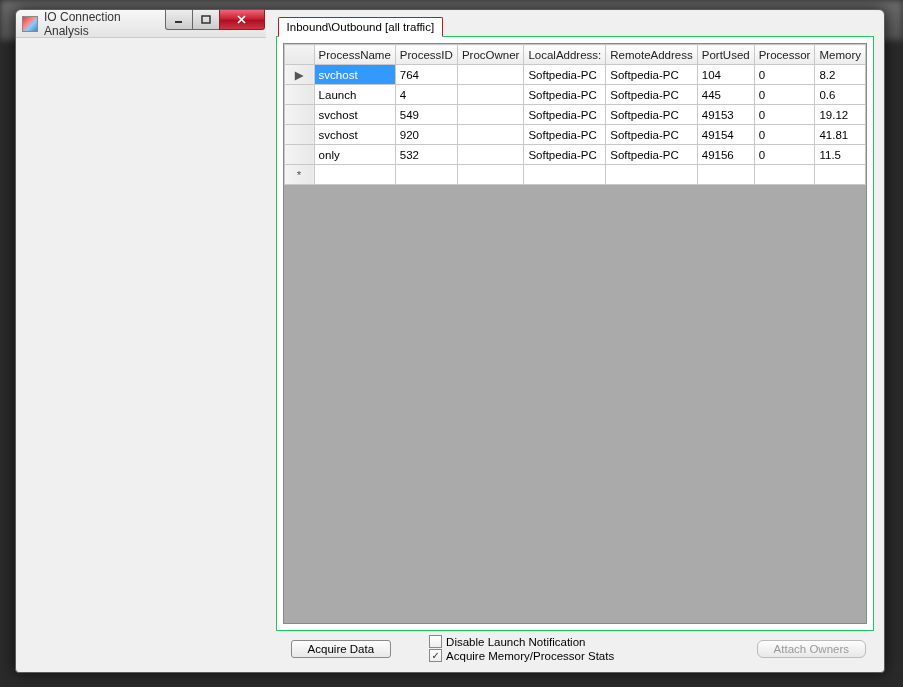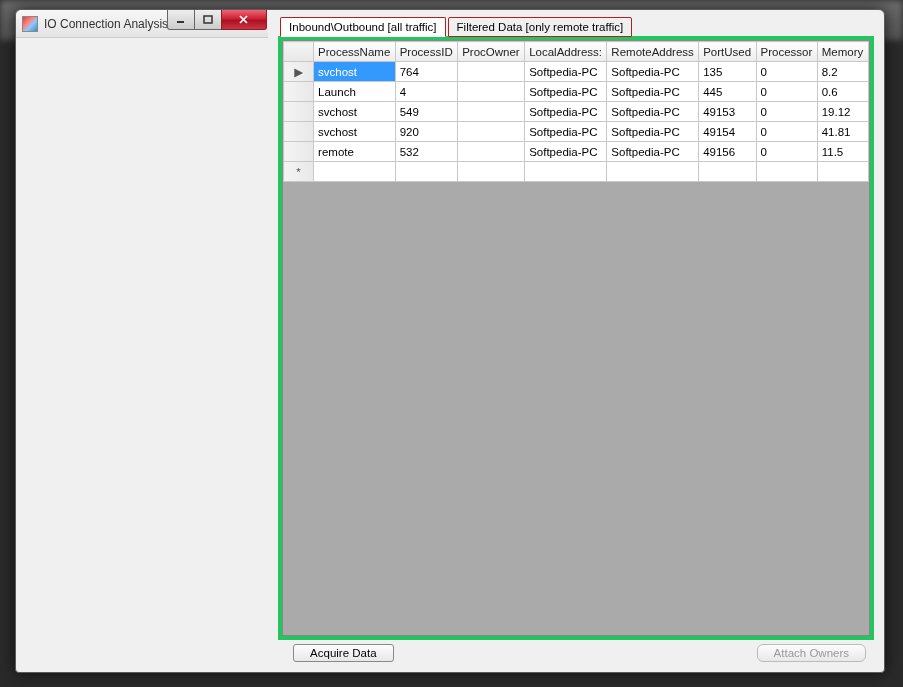--- a/index.html
+++ b/index.html
@@ -57,22 +57,22 @@
       padding: 3px 8px;
       border: 1px solid #b91c1c;
       background: #f0f0f0;
       margin-right: 2px;
       position: relative; top: 1px;
       border-top-left-radius: 2px; border-top-right-radius: 2px;
     }
     .tab.active { background: #fff; border-bottom: 1px solid #fff; z-index: 2; }
     .tabcontent {
       flex: 1; background: #fff;
-      border: 4px solid #22c55e;
-      padding: 0;
+      border: 1px solid #22c55e;
+      padding: 6px;
       display: flex; flex-direction: column; align-items: center;
     }
     .gridwrap {
       flex: 1; background: #aaa;
       border: 1px solid #888;
       overflow: hidden;
     }
     table { border-collapse: collapse; background: #fff; font-size: 11.5px; width: 100%; }
     th, td {
       border: 1px solid #c8c8c8;
@@ -153,21 +153,20 @@
             <line x1="1" y1="1" x2="8" y2="8" stroke="#fff" stroke-width="1.7"></line>
             <line x1="8" y1="1" x2="1" y2="8" stroke="#fff" stroke-width="1.7"></line>
           </svg>
       </div>
     </div>
   </div>
 
   <div class="client">
     <div class="tabstrip">
       <div class="tab active">Inbound\Outbound [all traffic]</div>
-      <div class="tab">Filtered Data [only remote traffic]</div>
     </div>
     <div class="tabcontent">
       <div class="gridwrap">
         <table id="gridtable">
           <thead>
               <tr id="gridhead">
                 <th class="cornercell"></th>
                 <th class="col-proc">ProcessName</th>
                 <th class="col-pid">ProcessID</th>
                 <th class="col-own">ProcOwner</th>
@@ -179,21 +178,21 @@
               </tr>
             </thead>
           <tbody id="gridbody">
               <tr>
                 <td class="rowhdr">▶</td>
                 <td class="col-proc selected">svchost</td>
                 <td class="col-pid">764</td>
                 <td class="col-own"></td>
                 <td class="col-lad">Softpedia-PC</td>
                 <td class="col-rad">Softpedia-PC</td>
-                <td class="col-port">135</td>
+                <td class="col-port">104</td>
                 <td class="col-cpu">0</td>
                 <td class="col-mem">8.2</td>
               </tr>
               <tr>
                 <td class="rowhdr"></td>
                 <td class="col-proc">Launch</td>
                 <td class="col-pid">4</td>
                 <td class="col-own"></td>
                 <td class="col-lad">Softpedia-PC</td>
                 <td class="col-rad">Softpedia-PC</td>
@@ -218,21 +217,21 @@
                 <td class="col-pid">920</td>
                 <td class="col-own"></td>
                 <td class="col-lad">Softpedia-PC</td>
                 <td class="col-rad">Softpedia-PC</td>
                 <td class="col-port">49154</td>
                 <td class="col-cpu">0</td>
                 <td class="col-mem">41.81</td>
               </tr>
               <tr>
                 <td class="rowhdr"></td>
-                <td class="col-proc">remote</td>
+                <td class="col-proc">only</td>
                 <td class="col-pid">532</td>
                 <td class="col-own"></td>
                 <td class="col-lad">Softpedia-PC</td>
                 <td class="col-rad">Softpedia-PC</td>
                 <td class="col-port">49156</td>
                 <td class="col-cpu">0</td>
                 <td class="col-mem">11.5</td>
               </tr>
               <tr>
                 <td class="rowhdr">*</td>
@@ -246,17 +245,27 @@
                 <td class="col-mem"></td>
               </tr>
             </tbody>
         </table>
         <div class="belowgrid"></div>
       </div>
     </div>
 
     <div class="bottombar">
       <div class="btn">Acquire Data</div>
+      <div class="checkgroup">
+        <label class="chk">
+          <span class="chkbox" id="chk1"></span>
+          <span>Disable Launch Notification</span>
+        </label>
+        <label class="chk">
+          <span class="chkbox" id="chk2">✓</span>
+          <span>Acquire Memory/Processor Stats</span>
+        </label>
+      </div>
       <div class="spacer"></div>
       <div class="btn disabled">Attach Owners</div>
     </div>
   </div>
 </div>
 
 </body></html>

